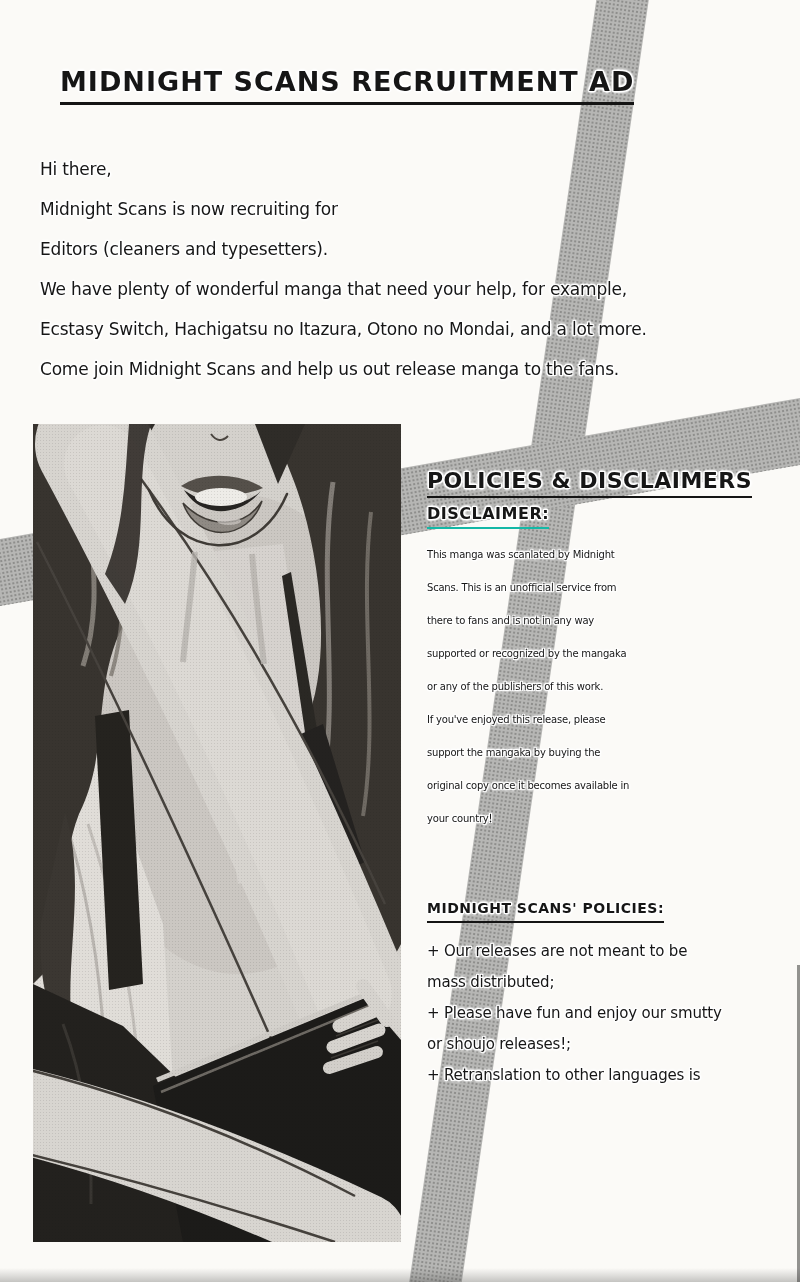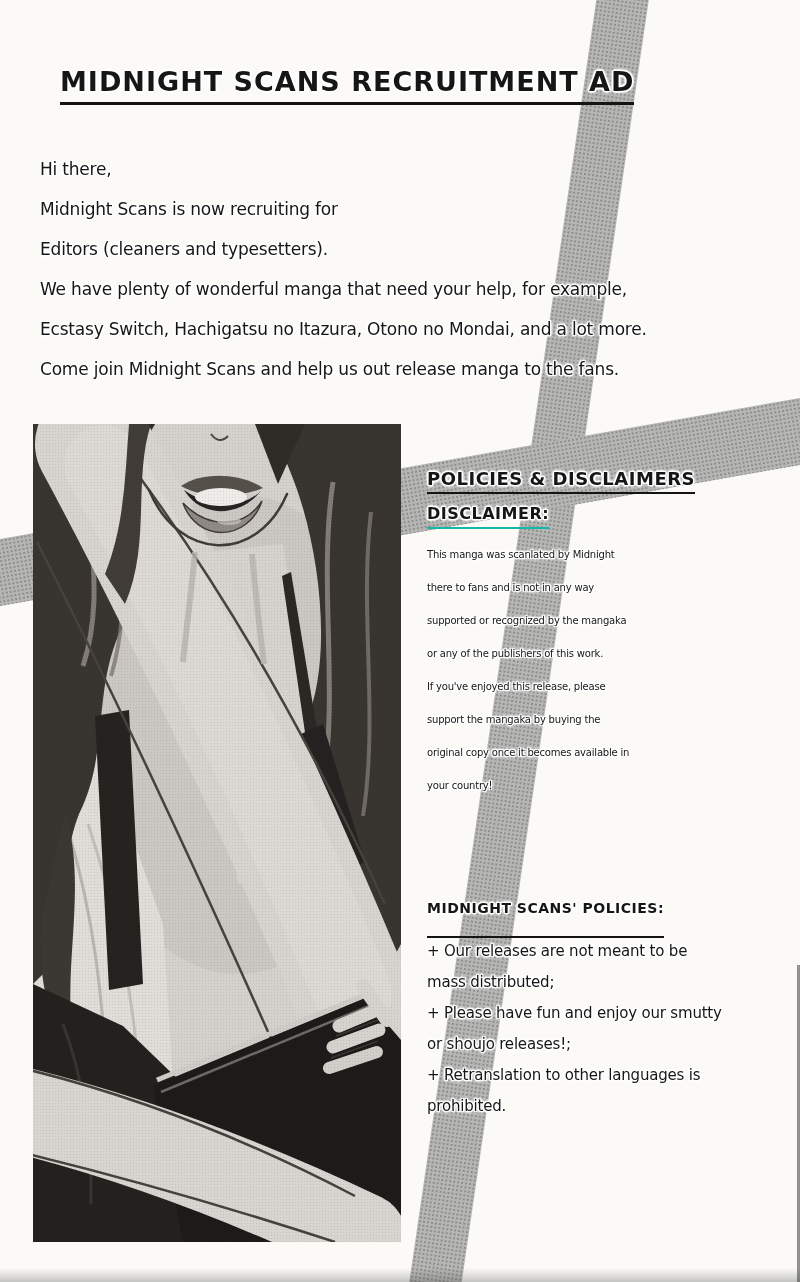--- a/index.html
+++ b/index.html
@@ -30,26 +30,26 @@
                 -2px 0 2px #fff,2px 0 2px #fff,0 2px 2px #fff,0 -2px 2px #fff;
   }
   .txt{position:absolute;z-index:3;text-align:left;}
   #title-block{top:66px;left:60px;width:728px;}
   #title-block .u{
     display:inline-block;font-size:27px;font-weight:bold;letter-spacing:1px;
     border-bottom:3px solid #141414;padding-bottom:5px;white-space:nowrap;
   }
   #intro-block{top:149px;left:40px;width:760px;font-size:17px;line-height:40px;letter-spacing:-0.2px;}
   #pd-heading{top:468px;left:427px;width:368px;}
-  #pd-heading .u{display:inline-block;font-size:18px;font-weight:bold;letter-spacing:.5px;border-bottom:2.5px solid #141414;padding-bottom:3px;white-space:nowrap;}
+  #pd-heading .u{display:inline-block;font-size:22px;font-weight:bold;letter-spacing:.5px;border-bottom:2.5px solid #141414;padding-bottom:3px;white-space:nowrap;}
   #disc-heading{top:504px;left:427px;width:368px;}
   #disc-heading .u{display:inline-block;font-size:16px;font-weight:bold;letter-spacing:.5px;border-bottom:2px solid #14b8a6;padding-bottom:4px;white-space:nowrap;}
   #disc-text{top:538px;left:427px;width:368px;font-size:10px;line-height:33px;letter-spacing:-0.2px;}
   #pol-heading{top:898px;left:427px;width:368px;}
-  #pol-heading .u{display:inline-block;font-size:14px;font-weight:bold;letter-spacing:.5px;border-bottom:2px solid #141414;padding-bottom:20px;white-space:nowrap;}
+  #pol-heading .u{display:inline-block;font-size:14px;font-weight:bold;letter-spacing:.5px;border-bottom:2px solid #141414;padding-bottom:5px;white-space:nowrap;}
   #pol-text{top:936px;left:427px;width:368px;font-size:15px;line-height:31px;letter-spacing:-0.2px;}
   
   #artwork{
     position:absolute;z-index:2;left:33px;top:424px;width:368px;height:818px;
     background:#d3d0cb;
   }
   #artwork svg{display:block;}
   .halftone-overlay{
     position:absolute;left:0;top:0;width:100%;height:100%;z-index:5;
     background-image:radial-gradient(circle,rgba(20,20,20,0.10) 26%,rgba(0,0,0,0) 30%);
@@ -153,36 +153,36 @@
 <div class="txt halo" id="pd-heading">
   <span class="u">POLICIES &amp; DISCLAIMERS</span>
 </div>
 
 <div class="txt halo" id="disc-heading">
   <span class="u">DISCLAIMER:</span>
 </div>
 
 <div class="txt halo" id="disc-text">
   <div>This manga was scanlated by Midnight</div>
+  <div>Scans. This is an unofficial service from</div>
   <div>there to fans and is not in any way</div>
   <div>supported or recognized by the mangaka</div>
   <div>or any of the publishers of this work.</div>
   <div>If you've enjoyed this release, please</div>
   <div>support the mangaka by buying the</div>
   <div>original copy once it becomes available in</div>
   <div>your country!</div>
 </div>
 
 <div class="txt halo" id="pol-heading">
   <span class="u">MIDNIGHT SCANS' POLICIES:</span>
 </div>
 
 <div class="txt halo" id="pol-text">
   <div>+ Our releases are not meant to be</div>
   <div>mass distributed;</div>
   <div>+ Please have fun and enjoy our smutty</div>
   <div>or shoujo releases!;</div>
   <div>+ Retranslation to other languages is</div>
-  <div>prohibited.</div>
 </div>
 
 <div id="bottom-edge"></div>
 <div id="right-edge"></div>
 
 </body></html>

